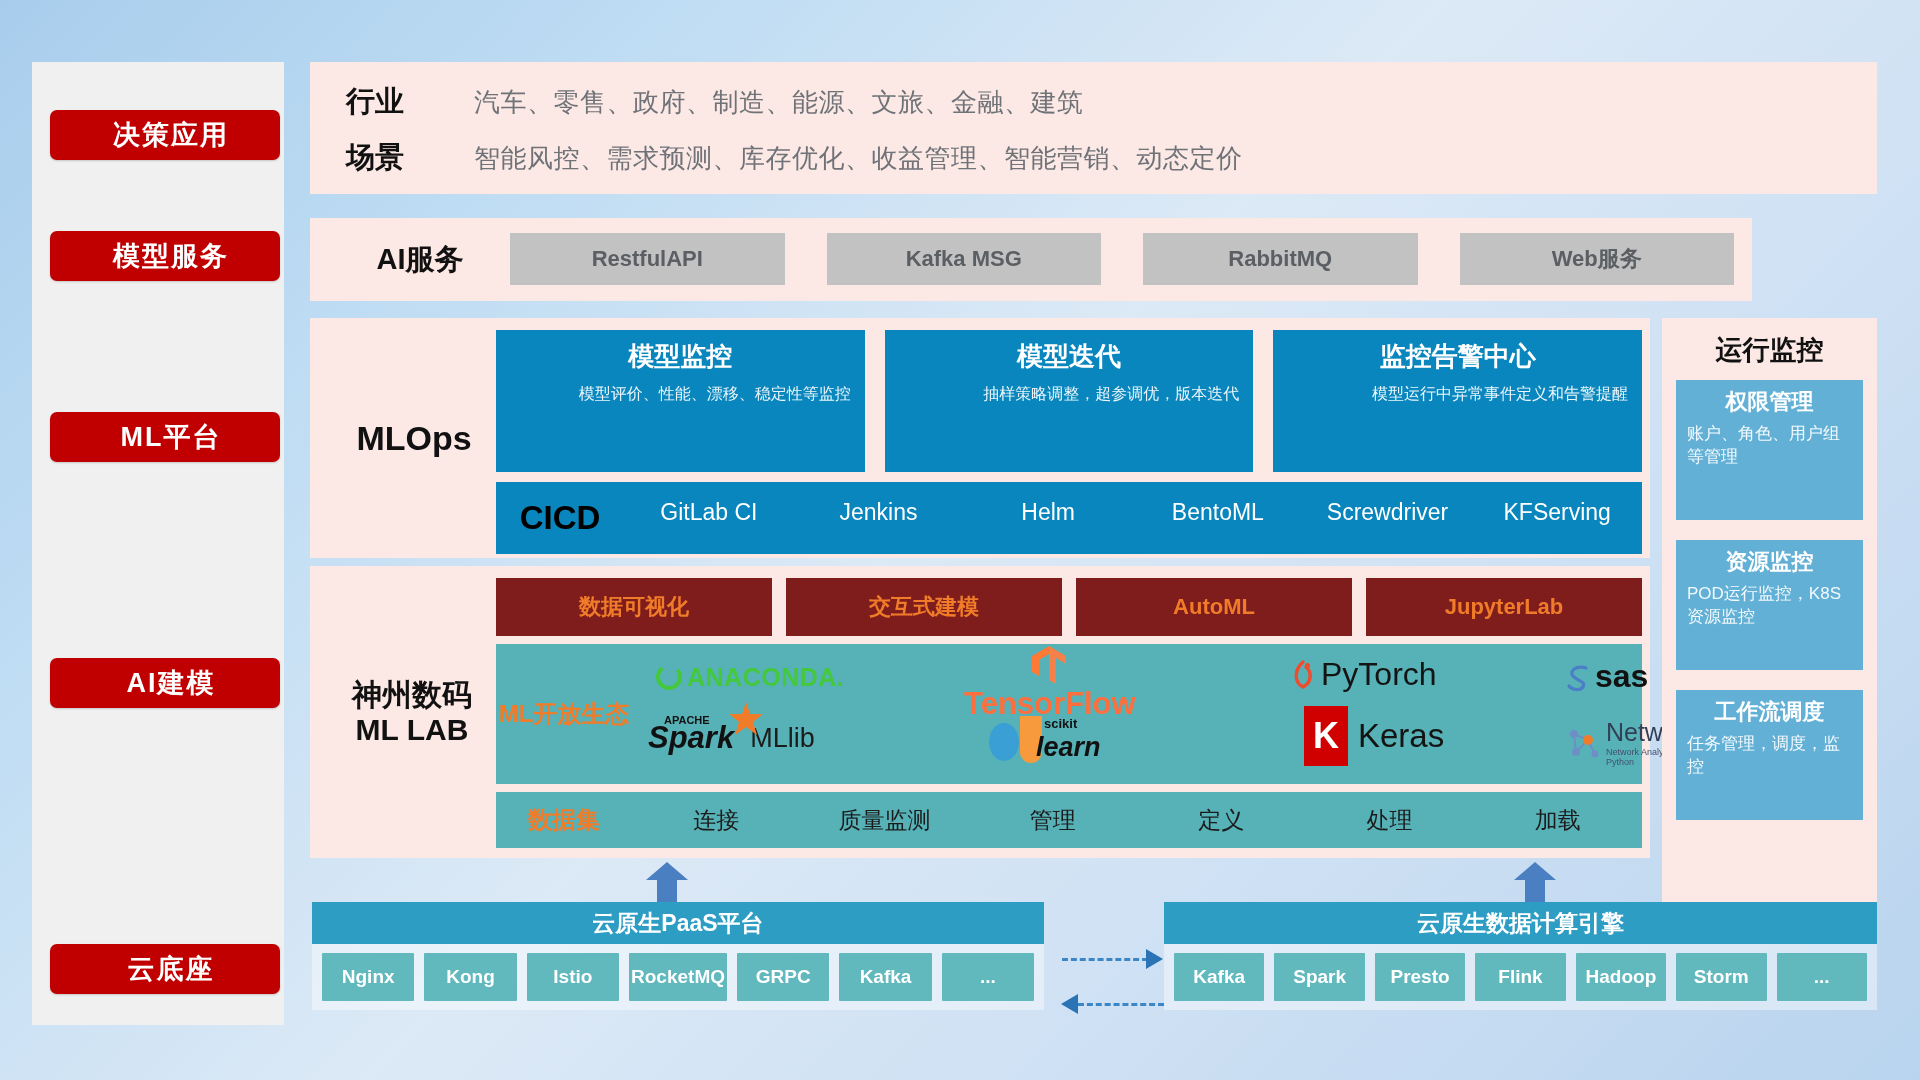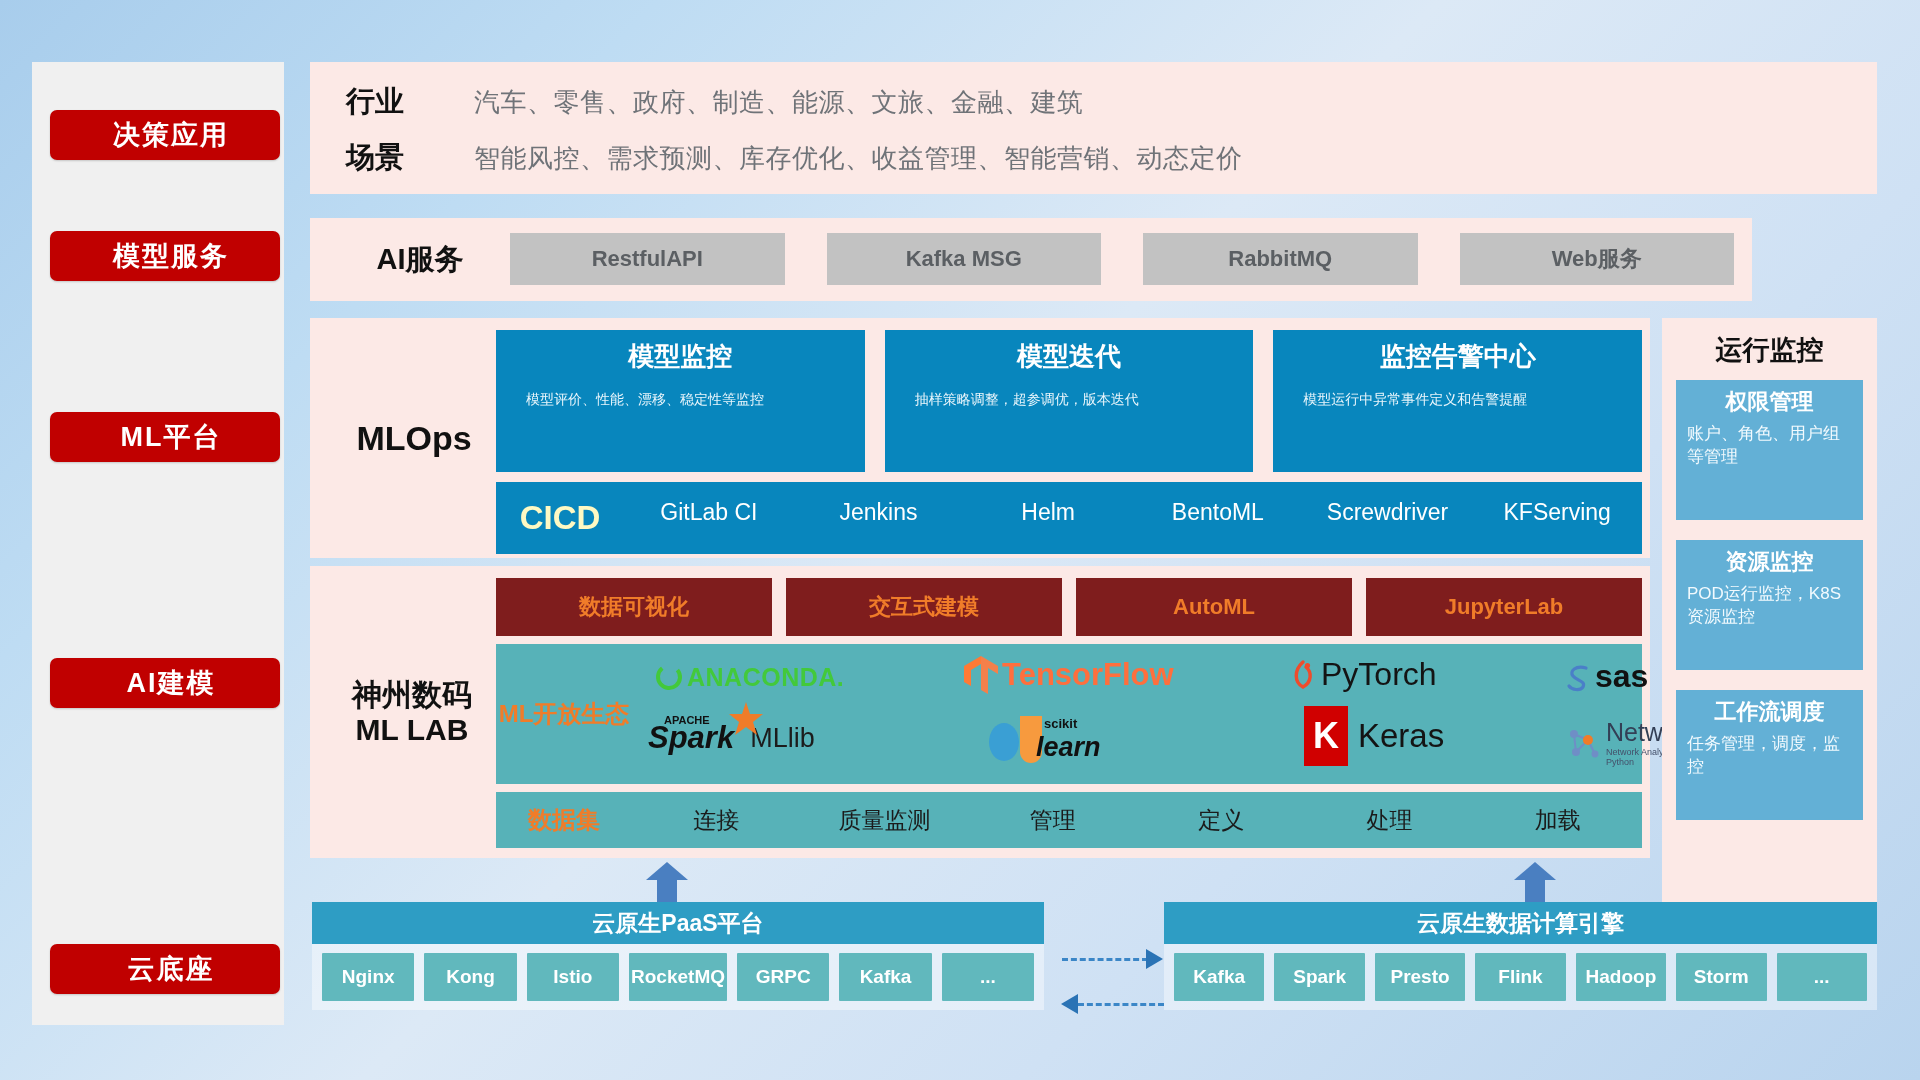--- a/index.html
+++ b/index.html
@@ -53,28 +53,28 @@
   }
 
   
   #panel-mlops{left:310px;top:318px;width:1340px;height:240px;}
   #mlops-label{position:absolute;left:14px;top:0;width:180px;height:240px;font-size:34px;}
   .mlops-cards{position:absolute;left:186px;top:12px;right:8px;height:142px;display:flex;gap:20px;}
   .mlops-card{
     flex:1;background:#0886bd;color:#fff;padding:9px 14px 0 14px;box-sizing:border-box;
   }
   .mlops-card h4{margin:0 0 9px 0;font-size:26px;font-weight:bold;text-align:center;}
-  .mlops-card p{margin:16px;font-size:14px;line-height:1.38;color:#eaf6fc;}
+  .mlops-card p{margin:0;font-size:16px;line-height:1.38;color:#eaf6fc;text-align:right;}
 
   .cicd-bar{
     position:absolute;left:186px;top:164px;right:8px;height:72px;
     background:#0886bd;display:flex;align-items:flex-start;overflow:hidden;
   }
   .cicd-title{
-    width:128px;flex:none;color:#fef9c3;font-size:33px;font-weight:bold;
+    width:128px;flex:none;color:#000000;font-size:33px;font-weight:bold;
     display:flex;align-items:center;justify-content:center;height:72px;
   }
   .cicd-item{
     flex:1;color:#fff;font-size:23px;text-align:center;
     padding-top:17px;line-height:1.15;
   }
 
   
   #panel-mllab{left:310px;top:566px;width:1340px;height:292px;}
   #mllab-label{position:absolute;left:10px;top:0;width:184px;height:292px;font-size:30px;}
@@ -246,21 +246,21 @@
       <div class="eco-label">ML开放生态</div>
       <div class="eco-logos">
 
         <div class="logo" style="left:22px;top:18px;">
           <svg width="30" height="30" viewBox="0 0 30 30">
             <circle cx="15" cy="15" r="11" fill="none" stroke="#43c93b" stroke-width="4" stroke-dasharray="52 18" transform="rotate(-40 15 15)"></circle>
           </svg>
           <span class="logo-txt" style="color:#43c93b;font-size:25px;letter-spacing:.5px;margin-left:3px;">ANACONDA.</span>
         </div>
 
-        <div class="logo" style="left:330px;top:10px;">
+        <div class="logo" style="left:330px;top:0;flex-direction:column;">
           <svg width="38" height="42" viewBox="0 0 38 42">
             <polygon points="19,2 36,12 36,20 26,14 26,40 19,36" fill="#f4804a"></polygon>
             <polygon points="19,2 2,12 2,28 9,32 9,16 19,10" fill="#ff7a35"></polygon>
           </svg>
           <span class="logo-txt" style="color:#ff6f3d;font-size:31px;margin-left:2px;">TensorFlow</span>
         </div>
 
         <div class="logo" style="left:656px;top:12px;">
           <svg width="30" height="34" viewBox="0 0 30 34">
             <path d="M15 4 C6 12 6 24 15 29 C24 24 24 14 18 9" fill="none" stroke="#ee4c2c" stroke-width="3.4" stroke-linecap="round"></path>

